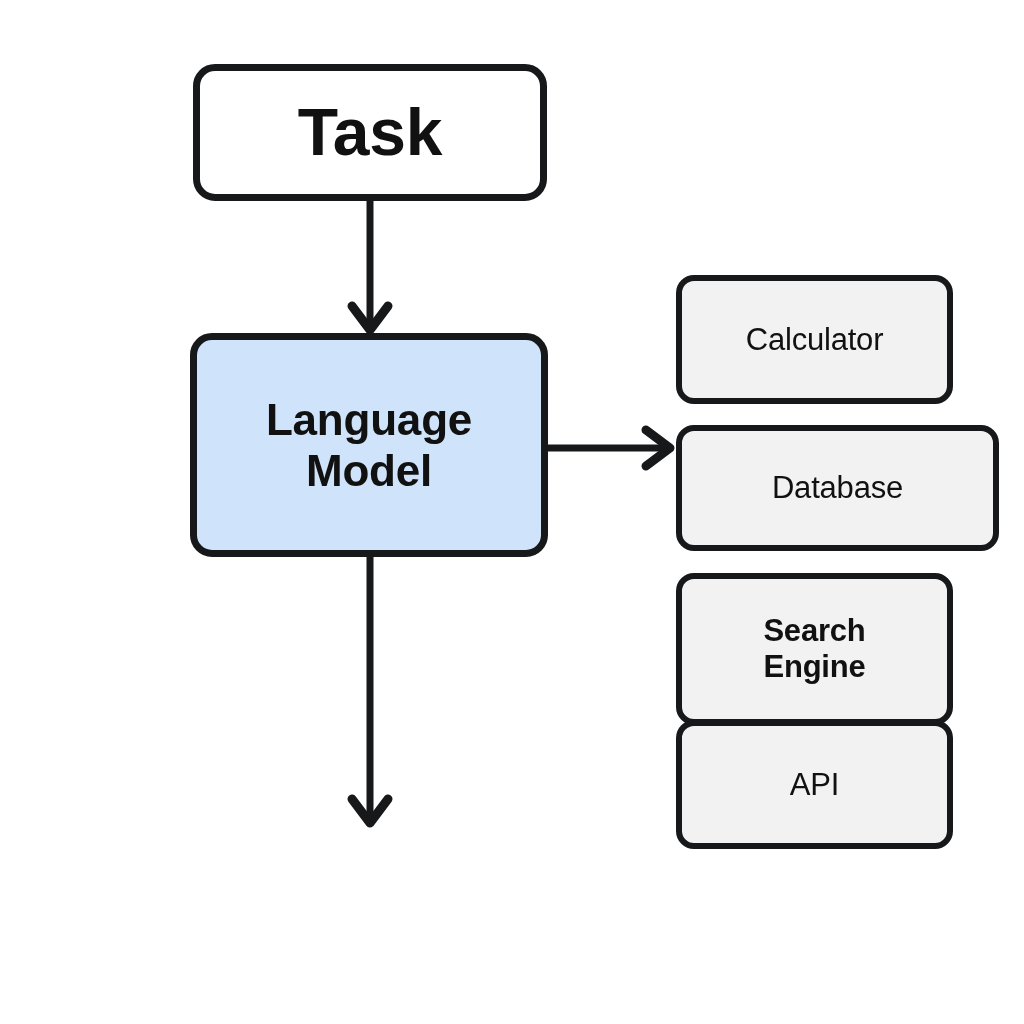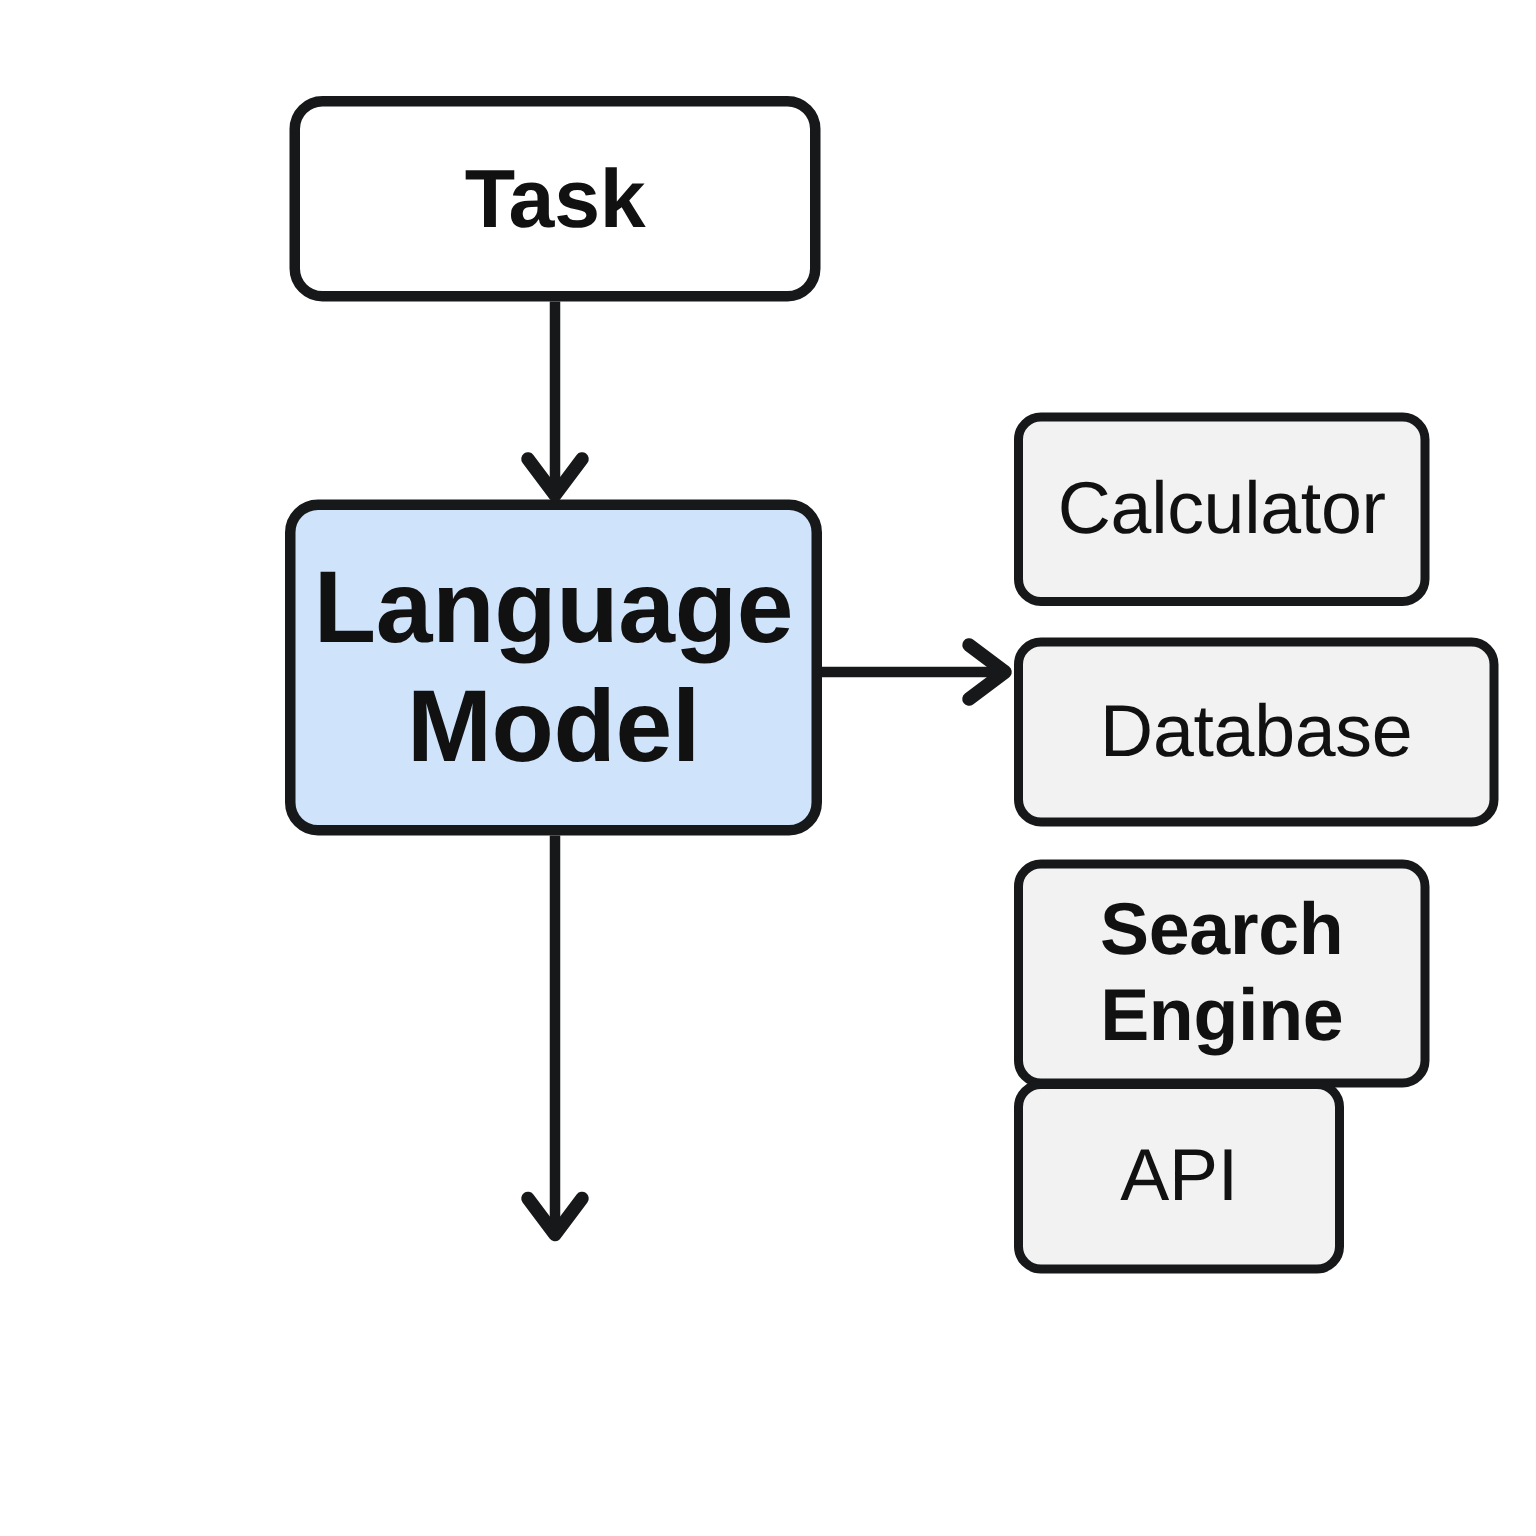--- a/index.html
+++ b/index.html
@@ -27,44 +27,44 @@
     text-align: center;
     color: #111111;
     border: 7px solid #16181a;
     border-radius: 22px;
     line-height: 1.16;
     letter-spacing: -0.2px;
   }
   .node-flow {
     background: #ffffff;
     font-weight: bold;
-    font-size: 55px;
+    font-size: 66px;
   }
   .node-model {
     background: #cfe3fb;
     font-weight: bold;
-    font-size: 68px;
+    font-size: 44px;
   }
   .node-tool {
     background: #f2f2f2;
     font-weight: normal;
-    font-size: 49px;
+    font-size: 31px;
     border-width: 6px;
     border-radius: 18px;
   }
 
   
   #node-task       { left: 193px; top: 64px;  width: 354px; height: 137px; }
   #node-model      { left: 190px; top: 333px; width: 358px; height: 224px; }
   #node-outputs    { left: 192px; top: 823px; width: 355px; height: 130px; }
 
   #tool-calculator { left: 676px; top: 275px; width: 277px; height: 129px; }
   #tool-database   { left: 676px; top: 425px; width: 323px; height: 126px; }
   #tool-search     { left: 676px; top: 573px; width: 277px; height: 152px; font-weight: bold; }
-  #tool-api        { left: 676px; top: 720px; width: 220px; height: 129px; }
+  #tool-api        { left: 676px; top: 720px; width: 277px; height: 129px; }
 
   .node-label {
     display: block;
     white-space: pre-line;
   }
 
   
   .connector {
     position: absolute;
     left: 0;

